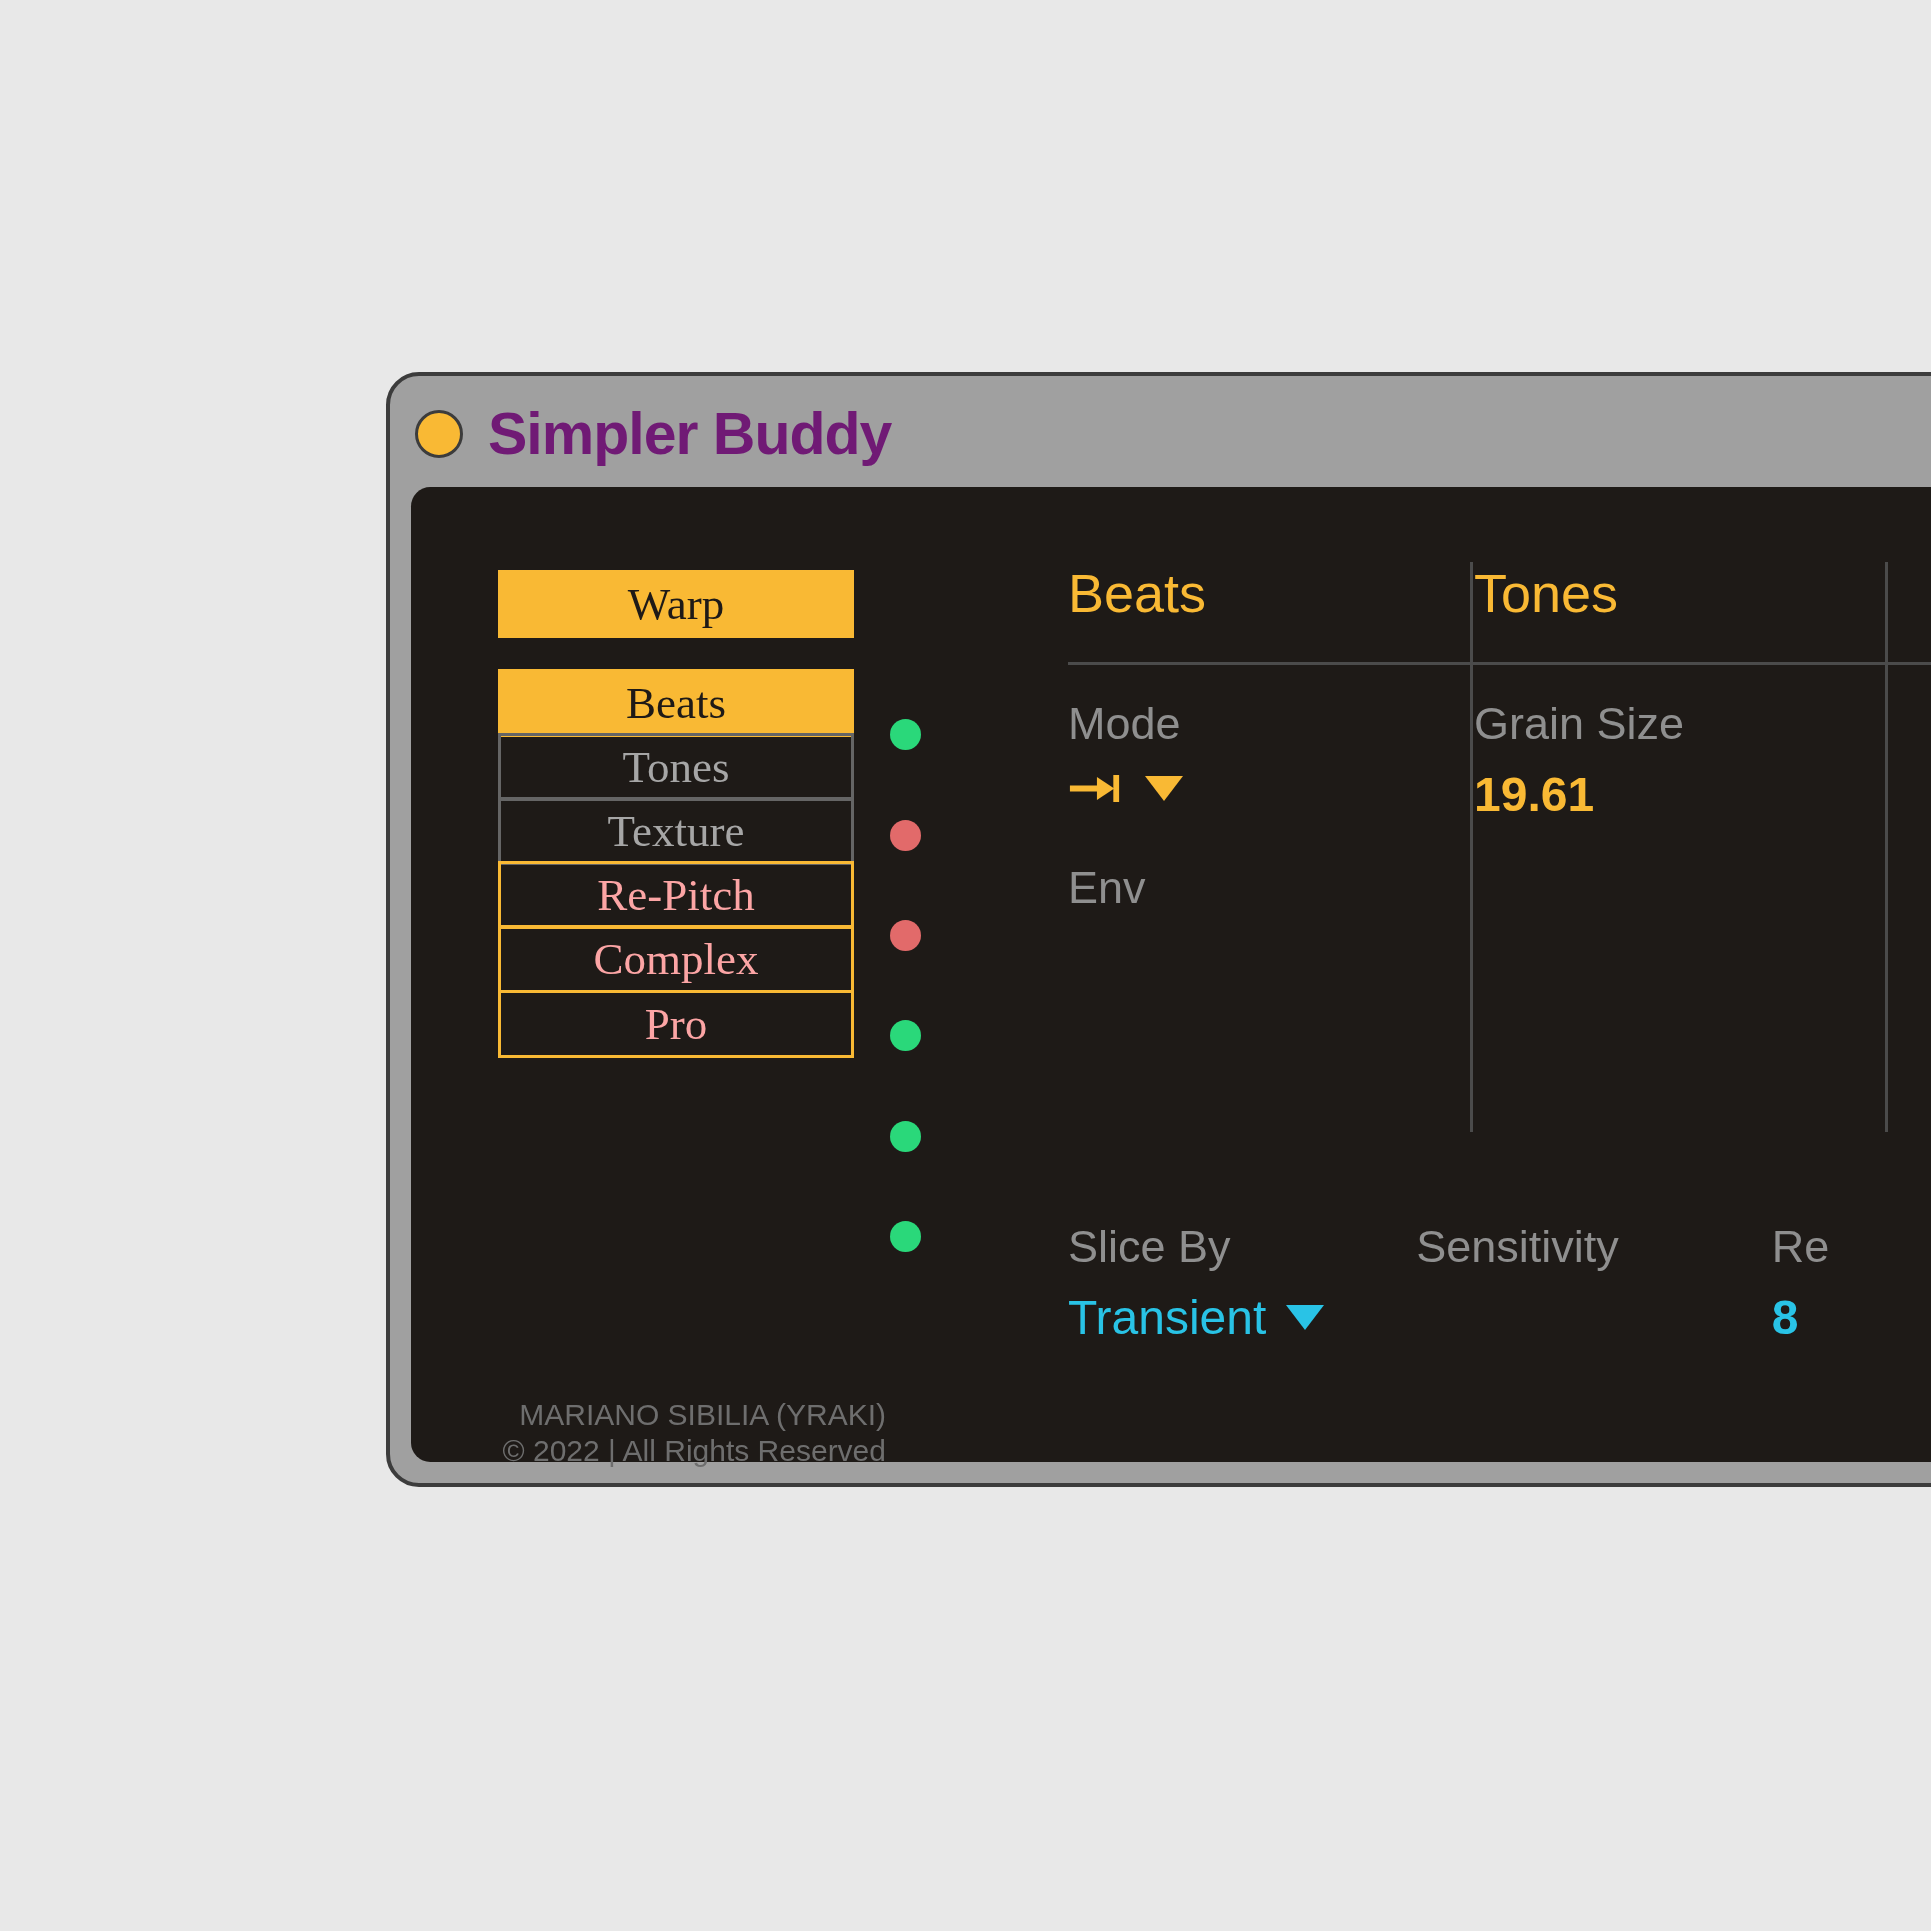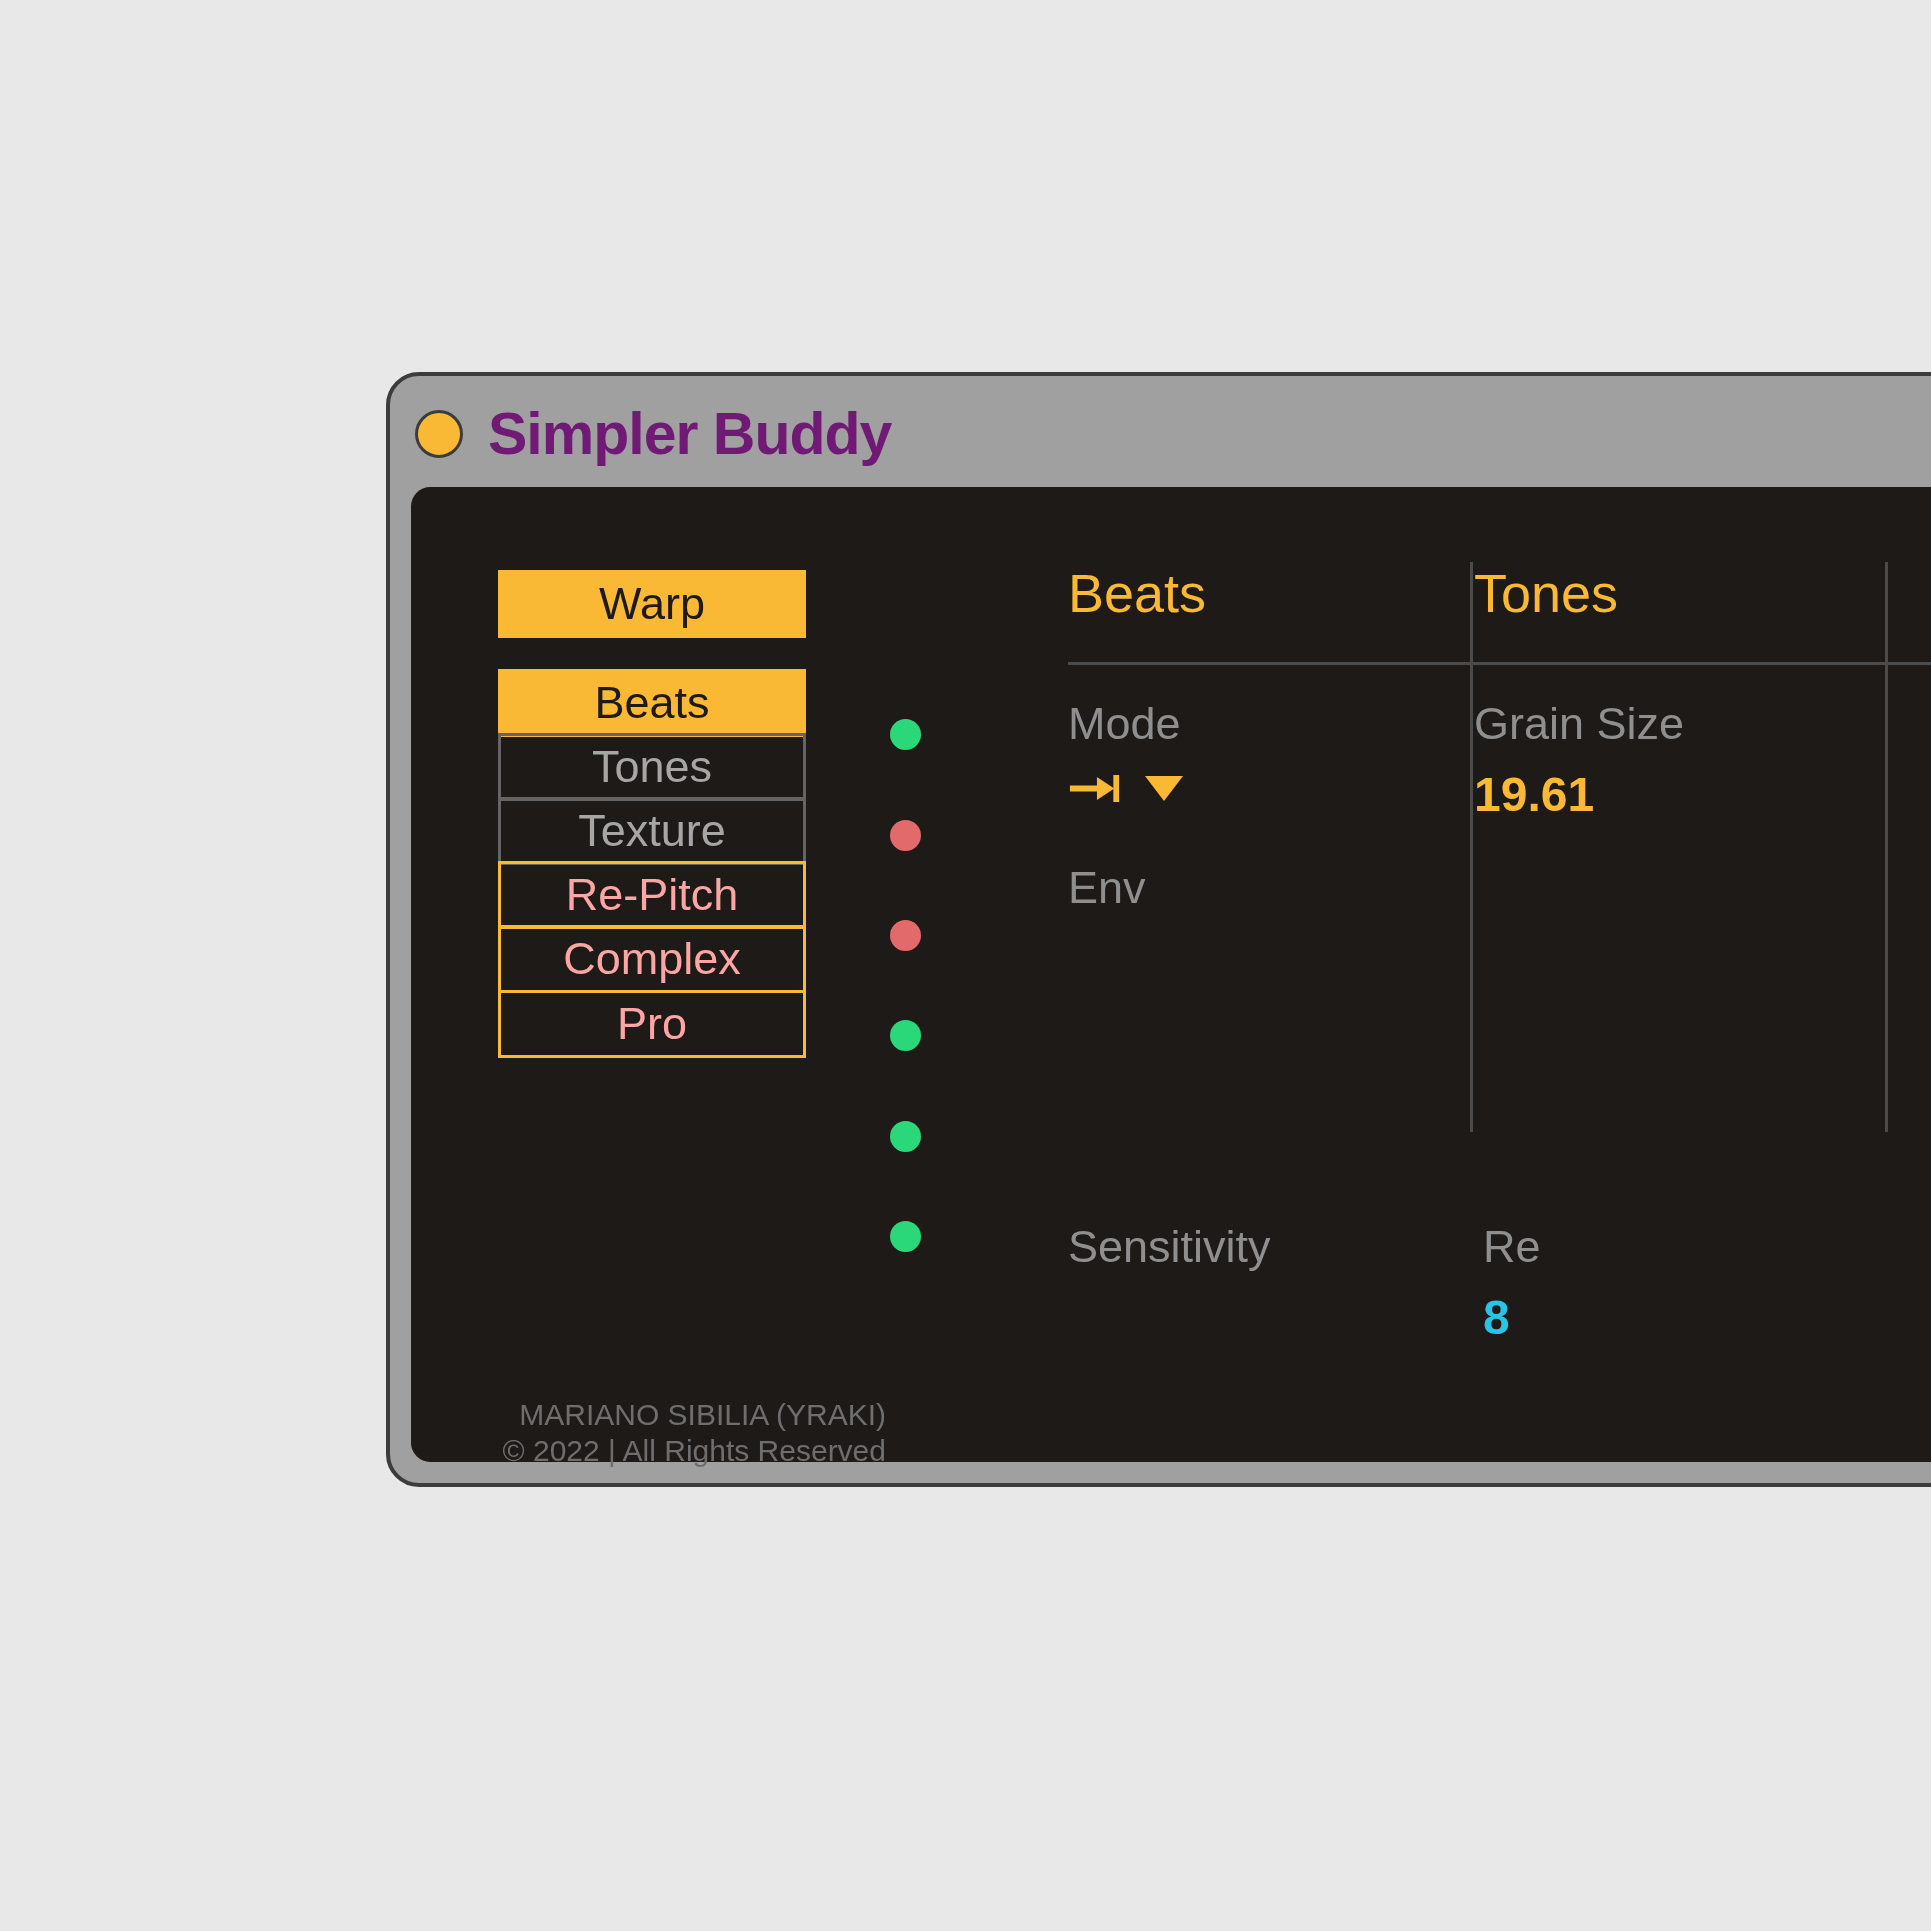--- a/index.html
+++ b/index.html
@@ -54,28 +54,29 @@
   .left-col {
     position: absolute;
     left: 87px;
     top: 83px;
     width: 492px;
   }
   .btn {
     display: flex;
     align-items: center;
     justify-content: center;
-    width: 308px;
+    width: 356px;
     height: 68px;
     font-size: 45px;
     border: 3.9px solid #656565;
     color: #a6a6a6;
     margin-bottom: 31px;
     user-select: none;
     position: relative;
+    font-family: Liberation Serif, serif;
   }
   .btn.solid {
     background: #f9b934;
     border-color: #f9b934;
     color: #1e1a17;
   }
   .btn.outline-orange {
     border-color: #f9b934;
     color: #fca5a5;
     background: transparent;
@@ -259,20 +260,27 @@
 
       <div class="col tones">
         <div class="col-head">Tones</div>
         <div class="label">Grain Size</div>
         <div class="value">19.61</div>
       </div>
 
     </div>
 
     <div class="bottom-row">
+      <div class="bcol">
+        <div class="label">Slice By</div>
+        <div class="sliceby">
+          <span>Transient</span>
+          <span class="tri-down cyan"></span>
+        </div>
+      </div>
       <div class="bcol b2">
         <div class="label">Sensitivity</div>
       </div>
       <div class="bcol">
         <div class="label">Re</div>
         <div class="value cyan">8</div>
       </div>
     </div>
 
   </div>

